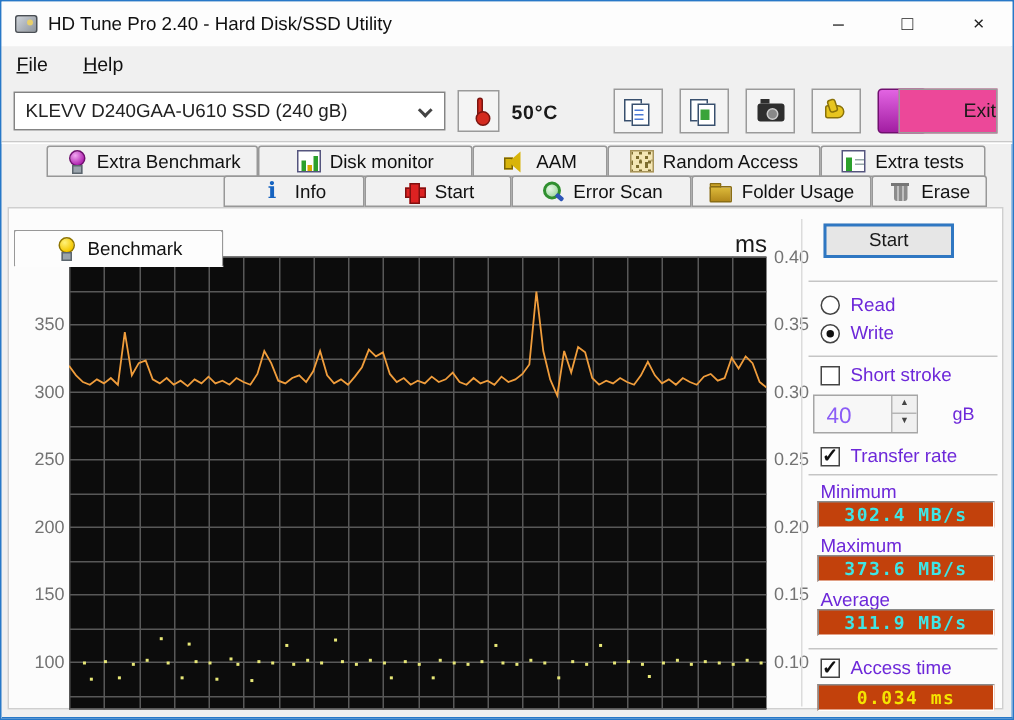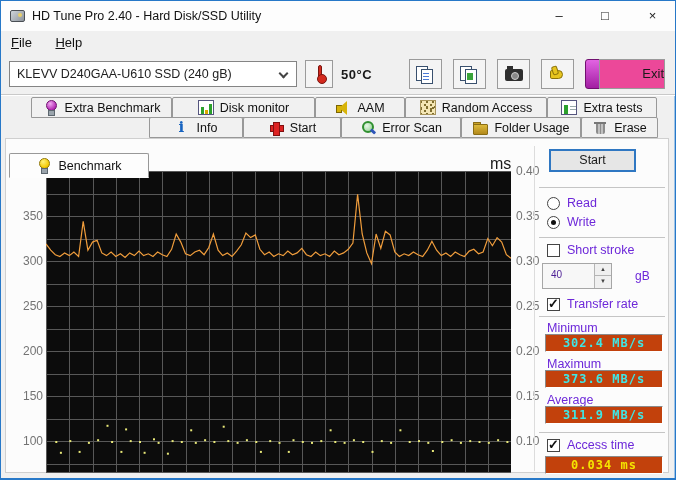--- a/index.html
+++ b/index.html
@@ -129,21 +129,21 @@
   .pz { position:absolute; z-index:3; }
   #start-btn { left:548px; top:148px; width:87px; height:23px; background:#e6e6e6; border:2px solid #2f77c2;
                text-align:center; line-height:19px; font-size:12.5px; }
   .hsep { left:538px; width:126px; height:1px; background:#c5c5c5; }
   .radio { width:13px; height:13px; border:1px solid #444; border-radius:50%; background:#fff; }
   .radio.sel::after { content:""; position:absolute; left:3px; top:3px; width:5px; height:5px; border-radius:50%; background:#111; }
   .checkbox { width:13px; height:13px; border:1px solid #444; background:#fff; }
   .checkbox.checked::after { content:"✓"; position:absolute; left:0px; top:-3px; font-size:13px; font-weight:bold; color:#111; }
   .ctl-label { font-size:12.5px; color:#6d28d9; white-space:nowrap; }
   #spinbox { left:541px; top:262px; width:70px; height:26px; background:#f7f7f7; border:1px solid #a6a6a6; }
-  #spin-value { position:absolute; left:8px; top:5px; font-size:10px; color:#4c1d95; }
+  #spin-value { position:absolute; left:8px; top:5px; font-size:15px; color:#8b5cf6; }
   #spin-up, #spin-down { position:absolute; right:0; width:17px; height:12px; background:#f0f0f0;
       border-left:1px solid #b5b5b5; font-size:6px; color:#444; text-align:center; line-height:11px; }
   #spin-up { top:0; border-bottom:1px solid #b5b5b5; } #spin-down { bottom:0; }
   .lcd { left:544px; width:118px; height:18px; background:#c2410c;
          border-top:1px solid #8a8a8a; border-left:1px solid #8a8a8a; border-bottom:1px solid #fff; border-right:1px solid #fff;
          font-family:"DejaVu Sans Mono",monospace; font-weight:bold; font-size:12px; letter-spacing:1px;
          text-align:center; line-height:16px; }
 </style>
 </head>
 <body>

